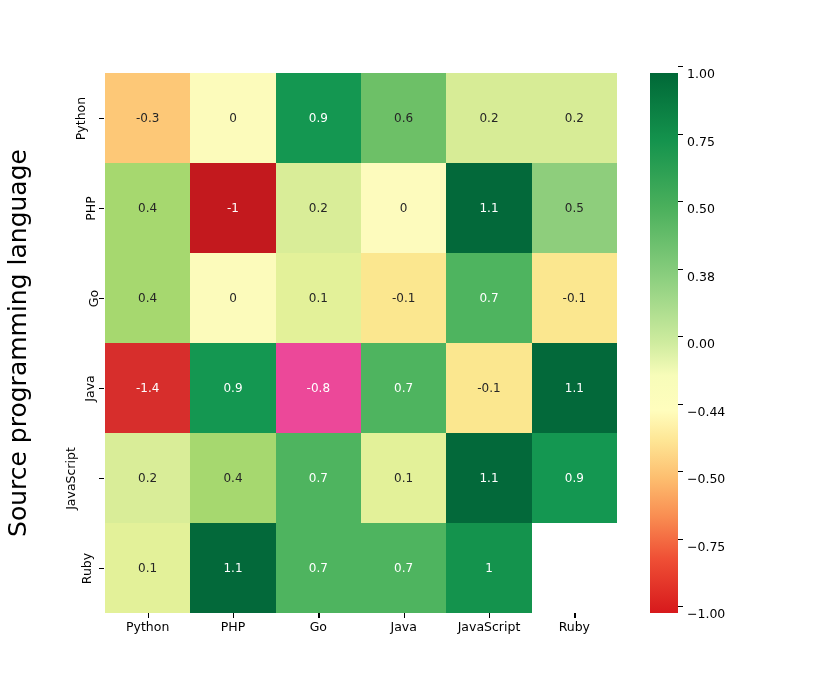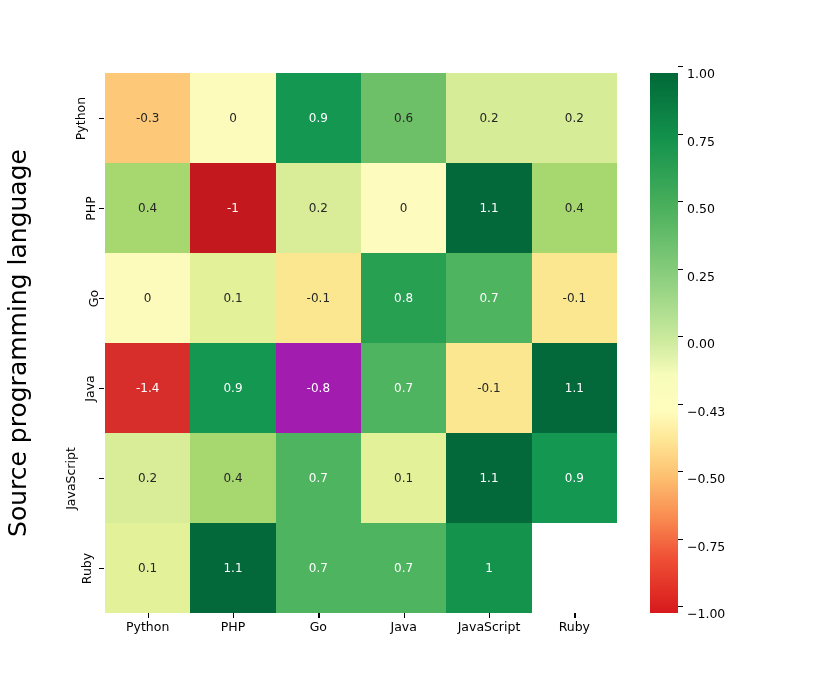--- a/index.html
+++ b/index.html
@@ -236,48 +236,48 @@
       </div>
       <div class="cell" style="background: rgb(217, 237, 152);">
         <span style="color: rgb(38, 38, 38);">0.2</span>
       </div>
       <div class="cell" style="background: rgb(253, 251, 189);">
         <span style="color: rgb(38, 38, 38);">0</span>
       </div>
       <div class="cell" style="background: rgb(3, 105, 58);">
         <span style="color: rgb(255, 255, 255);">1.1</span>
       </div>
+      <div class="cell" style="background: rgb(142, 206, 124);">
+        <span style="color: rgb(38, 38, 38);">0.5</span>
+      </div>
       <div class="cell" style="background: rgb(166, 216, 111);">
         <span style="color: rgb(38, 38, 38);">0.4</span>
       </div>
       <div class="cell" style="background: rgb(252, 251, 187);">
         <span style="color: rgb(38, 38, 38);">0</span>
       </div>
       <div class="cell" style="background: rgb(227, 241, 153);">
         <span style="color: rgb(38, 38, 38);">0.1</span>
       </div>
       <div class="cell" style="background: rgb(251, 231, 143);">
         <span style="color: rgb(38, 38, 38);">-0.1</span>
       </div>
-      <div class="cell" style="background: rgb(39, 160, 82);">
-        <span style="color: rgb(255, 255, 255);">0.8</span>
-      </div>
       <div class="cell" style="background: rgb(78, 180, 95);">
         <span style="color: rgb(255, 255, 255);">0.7</span>
       </div>
       <div class="cell" style="background: rgb(251, 231, 143);">
         <span style="color: rgb(38, 38, 38);">-0.1</span>
       </div>
       <div class="cell" style="background: rgb(215, 46, 44);">
         <span style="color: rgb(255, 255, 255);">-1.4</span>
       </div>
       <div class="cell" style="background: rgb(20, 151, 81);">
         <span style="color: rgb(255, 255, 255);">0.9</span>
       </div>
-      <div class="cell" style="background: #a21caf;">
+      <div class="cell" style="background: #ec4899;">
         <span style="color: rgb(255, 255, 255);">-0.8</span>
       </div>
       <div class="cell" style="background: rgb(78, 180, 95);">
         <span style="color: rgb(255, 255, 255);">0.7</span>
       </div>
       <div class="cell" style="background: rgb(251, 231, 143);">
         <span style="color: rgb(38, 38, 38);">-0.1</span>
       </div>
       <div class="cell" style="background: rgb(3, 105, 58);">
         <span style="color: rgb(255, 255, 255);">1.1</span>
@@ -344,29 +344,29 @@
       <div class="cbtick" style="top: 67.5px;">
         <div class="mark"></div>
         <div class="lbl">0.75</div>
       </div>
       <div class="cbtick" style="top: 135px;">
         <div class="mark"></div>
         <div class="lbl">0.50</div>
       </div>
       <div class="cbtick" style="top: 202.5px;">
         <div class="mark"></div>
-        <div class="lbl">0.25</div>
+        <div class="lbl">0.38</div>
       </div>
       <div class="cbtick" style="top: 270px;">
         <div class="mark"></div>
         <div class="lbl">0.00</div>
       </div>
       <div class="cbtick" style="top: 337.5px;">
         <div class="mark"></div>
-        <div class="lbl">−0.43</div>
+        <div class="lbl">−0.44</div>
       </div>
       <div class="cbtick" style="top: 405px;">
         <div class="mark"></div>
         <div class="lbl">−0.50</div>
       </div>
       <div class="cbtick" style="top: 472.5px;">
         <div class="mark"></div>
         <div class="lbl">−0.75</div>
       </div>
       <div class="cbtick" style="top: 540px;">

